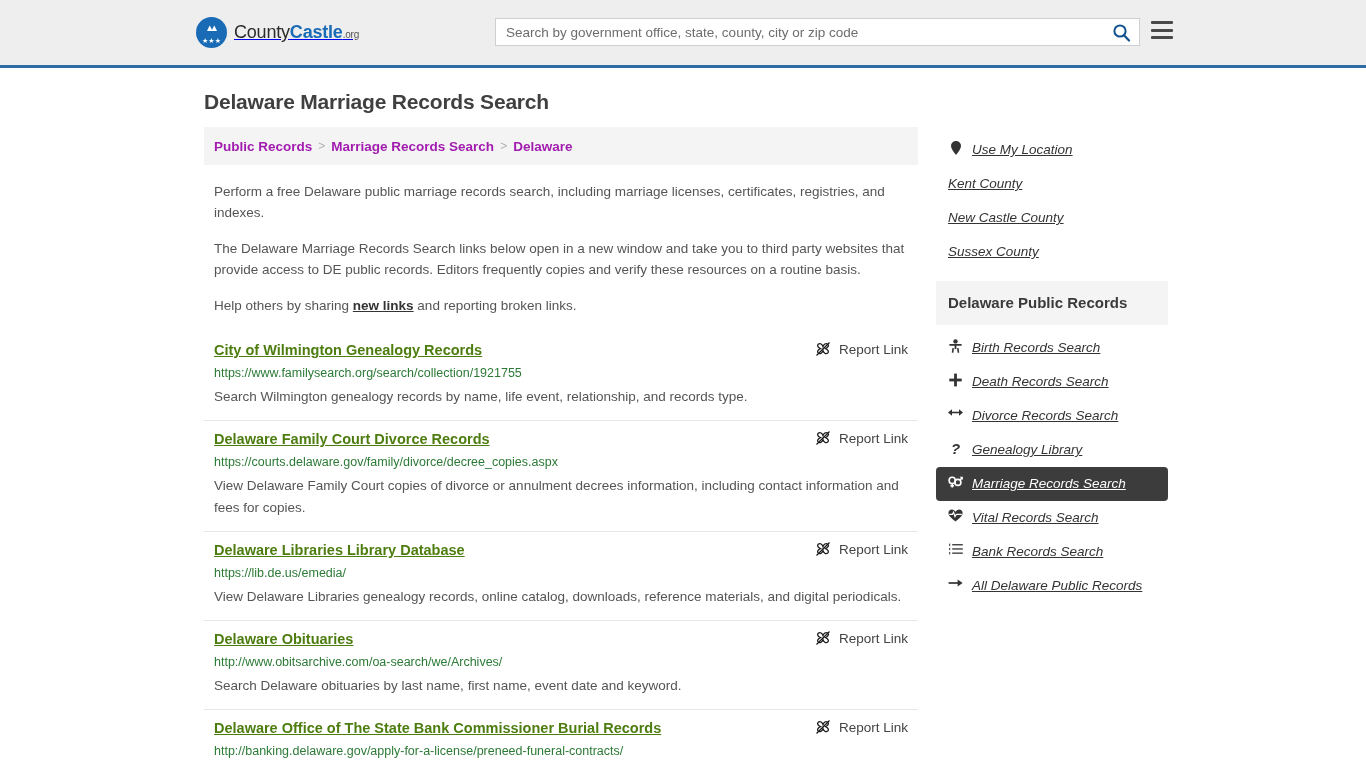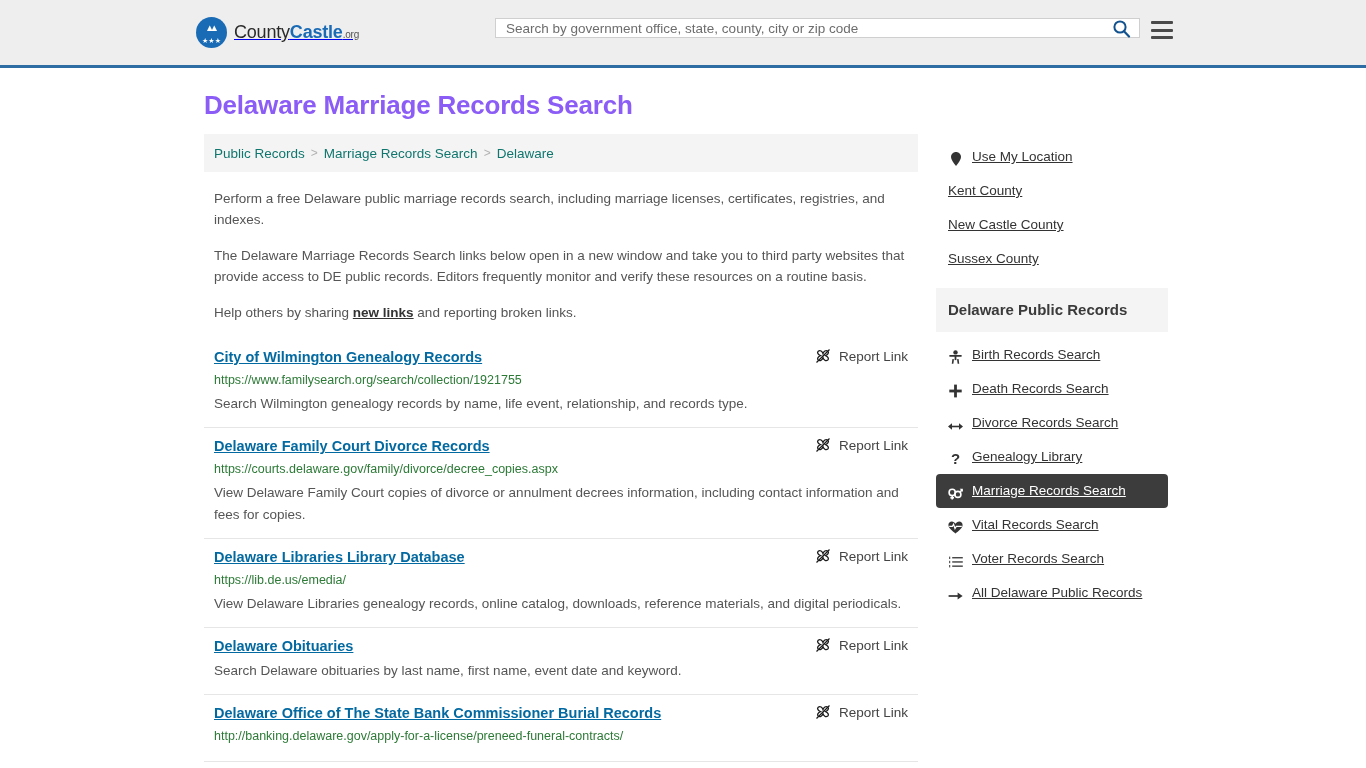--- a/index.html
+++ b/index.html
@@ -61,21 +61,21 @@
   }
   .logo-text .b { color: #1a6bb5; font-weight: bold; }
   .logo-text .n { font-weight: normal; }
   .logo-text .org { font-size: 10px; color: #555; }
 
   .search-wrap {
     position: absolute;
     left: 495px;
     top: 18px;
     width: 645px;
-    height: 20px;
+    height: 28px;
     background: #ffffff;
     border: 1px solid #cfcfcf;
     display: flex;
     align-items: center;
   }
   .search-input {
     flex: 1;
     border: none;
     outline: none;
     background: transparent;
@@ -102,23 +102,23 @@
     display: block; height: 3px; background: #4a4a4a; border-radius: 1px;
   }
 
   
   .page {
     position: relative;
     width: 1366px;
   }
   .page-title {
     margin: 22px 0 0 204px;
-    font-size: 26px;
+    font-size: 21px;
     font-weight: bold;
-    color: #8b5cf6;
+    color: #404040;
     letter-spacing: -0.2px;
   }
   .cols {
     display: flex;
     margin-left: 204px;
     margin-top: 13px;
     gap: 18px;
   }
   .main-col { width: 714px; }
   .side-col { width: 232px; }
@@ -126,21 +126,21 @@
   
   .breadcrumb {
     background: #f4f4f4;
     height: 38px;
     display: flex;
     align-items: center;
     padding-left: 10px;
     font-size: 13.5px;
     gap: 6px;
   }
-  .breadcrumb a { color: #0f766e; text-decoration: none; }
+  .breadcrumb a { color: #a21caf; text-decoration: none; font-weight: bold; }
   .breadcrumb .sep { color: #b2b2b2; font-size: 12px; }
 
   .intro {
     margin-top: 16px;
     padding: 0 10px;
   }
   .intro p {
     margin: 0 0 15px 0;
     font-size: 13.5px;
     line-height: 21px;
@@ -157,21 +157,21 @@
     position: relative;
   }
   .result-top {
     display: flex;
     align-items: flex-start;
     justify-content: space-between;
   }
   .result-title {
     font-size: 14.5px;
     font-weight: bold;
-    color: #0369a1;
+    color: #4d7c0f;
     text-decoration: underline;
     cursor: pointer;
     line-height: 20px;
     padding-right: 12px;
   }
   .report-link {
     display: flex;
     align-items: center;
     gap: 8px;
     white-space: nowrap;
@@ -200,25 +200,26 @@
     background: #f4f4f4;
     padding: 11px 12px;
     font-size: 15px;
     font-weight: bold;
     color: #3a3a3a;
     line-height: 22px;
   }
   .side-list { padding-top: 6px; }
   .side-item {
     display: flex;
-    align-items: flex-end;
+    align-items: flex-start;
     gap: 9px;
     padding: 8px 12px;
     cursor: pointer;
     border-radius: 4px;
+    font-style: italic;
   }
   .side-item .ic {
     width: 15px;
     flex: none;
     display: flex;
     align-items: center;
     justify-content: center;
     color: #333;
     font-size: 13px;
     line-height: 1;
@@ -276,21 +277,21 @@
       <nav class="breadcrumb">
         <a href="#">Public Records</a>
         <span class="sep">&gt;</span>
         <a href="#">Marriage Records Search</a>
         <span class="sep">&gt;</span>
         <a href="#">Delaware</a>
       </nav>
 
       <div class="intro">
         <p>Perform a free Delaware public marriage records search, including marriage licenses, certificates, registries, and indexes.</p>
-        <p>The Delaware Marriage Records Search links below open in a new window and take you to third party websites that provide access to DE public records. Editors frequently monitor and verify these resources on a routine basis.</p>
+        <p>The Delaware Marriage Records Search links below open in a new window and take you to third party websites that provide access to DE public records. Editors frequently copies and verify these resources on a routine basis.</p>
         <p><span>Help others by sharing </span><a href="#">new links</a><span> and reporting broken links.</span></p>
       </div>
 
       <div class="results">
 
         <div class="result">
           <div class="result-top">
             <a class="result-title" href="#">City of Wilmington Genealogy Records</a>
             <div class="report-link">
               <svg width="16" height="16" viewBox="0 0 16 16">
@@ -338,20 +339,21 @@
           <div class="result-top">
             <a class="result-title" href="#">Delaware Obituaries</a>
             <div class="report-link">
               <svg width="16" height="16" viewBox="0 0 16 16">
                 <path d="M3.2 3.2 C5.2 1.6 7.4 3.4 8 5.6 C8.6 3.4 10.8 1.6 12.8 3.2 C14.4 4.6 12.6 6.8 10.6 7.6 C12.6 8.4 14.4 10.6 12.8 12 C10.8 13.6 8.6 11.8 8 9.6 C7.4 11.8 5.2 13.6 3.2 12 C1.6 10.6 3.4 8.4 5.4 7.6 C3.4 6.8 1.6 4.6 3.2 3.2 Z" fill="none" stroke="#1a1a1a" stroke-width="1.3"></path>
                 <line x1="1.5" y1="14.5" x2="14.5" y2="1.5" stroke="#1a1a1a" stroke-width="1.3"></line>
               </svg>
               <span class="lbl">Report Link</span>
             </div>
           </div>
+          <div class="result-url">http://www.obitsarchive.com/oa-search/we/Archives/</div>
           <div class="result-desc">Search Delaware obituaries by last name, first name, event date and keyword.</div>
         </div>
 
         <div class="result">
           <div class="result-top">
             <a class="result-title" href="#">Delaware Office of The State Bank Commissioner Burial Records</a>
             <div class="report-link">
               <svg width="16" height="16" viewBox="0 0 16 16">
                 <path d="M3.2 3.2 C5.2 1.6 7.4 3.4 8 5.6 C8.6 3.4 10.8 1.6 12.8 3.2 C14.4 4.6 12.6 6.8 10.6 7.6 C12.6 8.4 14.4 10.6 12.8 12 C10.8 13.6 8.6 11.8 8 9.6 C7.4 11.8 5.2 13.6 3.2 12 C1.6 10.6 3.4 8.4 5.4 7.6 C3.4 6.8 1.6 4.6 3.2 3.2 Z" fill="none" stroke="#1a1a1a" stroke-width="1.3"></path>
                 <line x1="1.5" y1="14.5" x2="14.5" y2="1.5" stroke="#1a1a1a" stroke-width="1.3"></line>
@@ -465,21 +467,21 @@
             <span class="ic">
               <svg width="14" height="12" viewBox="0 0 14 12">
                 <rect x="0.2" y="0.6" width="1.0" height="2.4" fill="#333"></rect>
                 <rect x="0.2" y="4.8" width="1.0" height="2.4" fill="#333"></rect>
                 <rect x="0.2" y="9.0" width="1.0" height="2.4" fill="#333"></rect>
                 <rect x="3.2" y="1.1" width="10.6" height="1.3" fill="#333"></rect>
                 <rect x="3.2" y="5.3" width="10.6" height="1.3" fill="#333"></rect>
                 <rect x="3.2" y="9.5" width="10.6" height="1.3" fill="#333"></rect>
               </svg>
             </span>
-            <span class="txt">Voter Records Search</span>
+            <span class="txt">Bank Records Search</span>
           </div>
 
           <div class="side-item">
             <span class="ic">
               <svg width="15" height="12" viewBox="0 0 15 12">
                 <line x1="0.6" y1="6" x2="12" y2="6" stroke="#333" stroke-width="1.7"></line>
                 <path d="M14.6 6 L9.6 2.6 L9.6 9.4 Z" fill="#333"></path>
               </svg>
             </span>
             <span class="txt">All Delaware Public Records</span>

